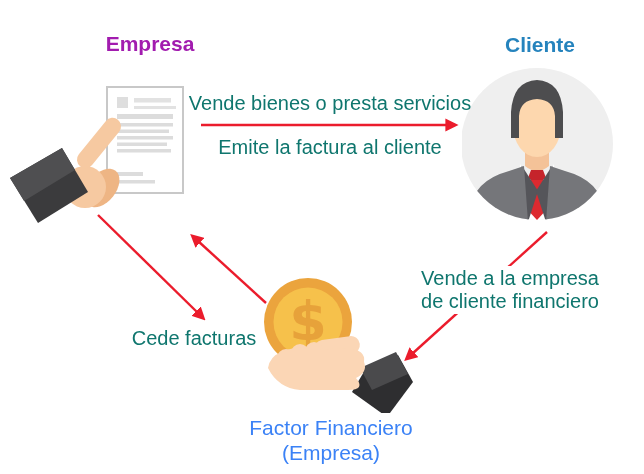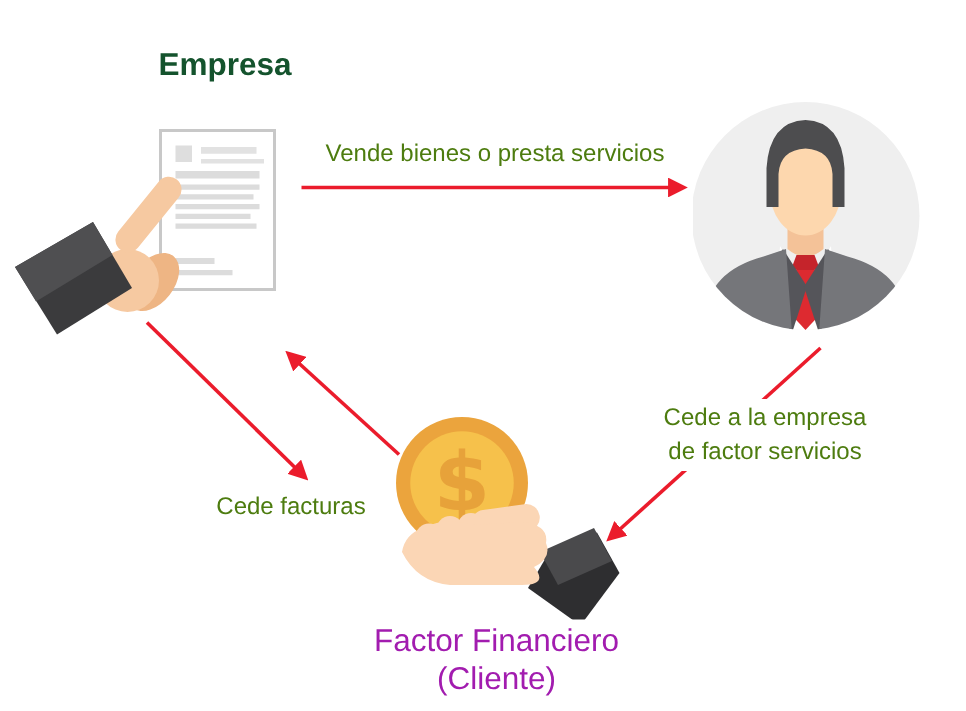--- a/index.html
+++ b/index.html
@@ -2,24 +2,24 @@
 <html><head>
 <meta charset="utf-8">
 <style>
   html,body { margin:0; padding:0; background:#fff; }
   .canvas {
     position:relative; width:644px; height:474px; background:#ffffff;
     overflow:hidden; font-family:"Liberation Sans", sans-serif;
   }
   .abs { position:absolute; transform:translate(-50%,-50%); text-align:center; white-space:nowrap; }
   .node-title { font-size:21px; font-weight:600; line-height:26px; z-index:3; }
-  .empresa { color:#14532d; }
+  .empresa { color:#a21caf; }
   .cliente { color:#2583bd; }
-  .factor  { color:#a21caf; font-weight:500; line-height:25px; }
-  .edge-label { font-size:16px; font-weight:500; color:#4d7c0f; z-index:3; line-height:23px; }
+  .factor  { color:#3b82f6; font-weight:500; line-height:25px; }
+  .edge-label { font-size:20px; font-weight:500; color:#0f766e; z-index:3; line-height:23px; }
   .edge-label.bg { background:#ffffff; padding:1px 5px; }
   .icon { position:absolute; z-index:1; }
   .arrows { position:absolute; left:0; top:0; z-index:2; pointer-events:none; }
 </style>
 </head>
 <body>
 
 <div class="canvas">
 
   <svg class="arrows" width="644" height="474" viewBox="0 0 644 474">
@@ -31,31 +31,33 @@
     <line x1="201" y1="125" x2="448" y2="125" stroke="#eb1c2c" stroke-width="2.4" marker-end="url(#ah)"></line>
     <line x1="266" y1="303" x2="198" y2="241" stroke="#eb1c2c" stroke-width="2.4" marker-end="url(#ah)"></line>
     <line x1="98" y1="215" x2="198" y2="313" stroke="#eb1c2c" stroke-width="2.4" marker-end="url(#ah)"></line>
     <line x1="547" y1="232" x2="412" y2="354" stroke="#eb1c2c" stroke-width="2.4" marker-end="url(#ah)"></line>
   </svg>
 
   <div class="abs node-title empresa" style="left:150px; top:44px;">
     <div>Empresa</div>
   </div>
 
+  <div class="abs node-title cliente" style="left:540px; top:45px;">Cliente</div>
 
   <div class="abs node-title factor" style="left:331px; top:440px;">
     <div>Factor Financiero</div>
-    <div>(Cliente)</div>
+    <div>(Empresa)</div>
   </div>
 
   <div class="abs edge-label" style="left:330px; top:103px;">Vende bienes o presta servicios</div>
+  <div class="abs edge-label" style="left:330px; top:147px;">Emite la factura al cliente</div>
   <div class="abs edge-label" style="left:194px; top:338px;">Cede facturas</div>
   <div class="abs edge-label bg" style="left:510px; top:290px;">
-    <div>Cede a la empresa</div>
-    <div>de factor servicios</div>
+    <div>Vende a la empresa</div>
+    <div>de cliente financiero</div>
   </div>
 
   <div class="icon" style="left:5px; top:72px;">
     <svg width="190" height="165" viewBox="0 0 190 165">
       <g>
         <rect x="102" y="15" width="76" height="106" fill="#ffffff" stroke="#c8c8c8" stroke-width="2"></rect>
         <rect x="112" y="25" width="11" height="11" fill="#dedede"></rect>
         <rect x="129" y="26" width="37" height="4.5" fill="#e2e2e2"></rect>
         <rect x="129" y="34" width="42" height="3" fill="#e2e2e2"></rect>
         <rect x="112" y="42" width="56" height="5" fill="#dcdcdc"></rect>

